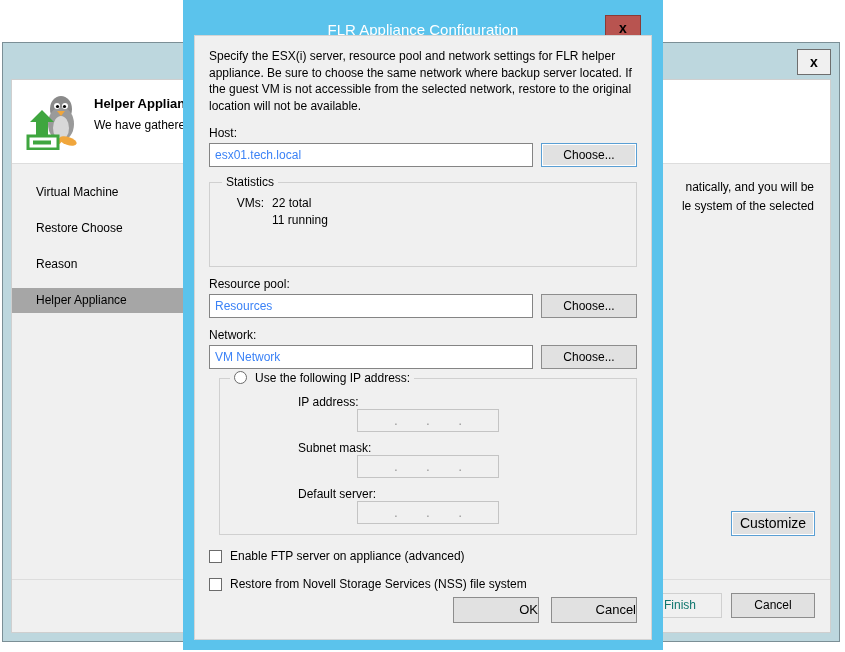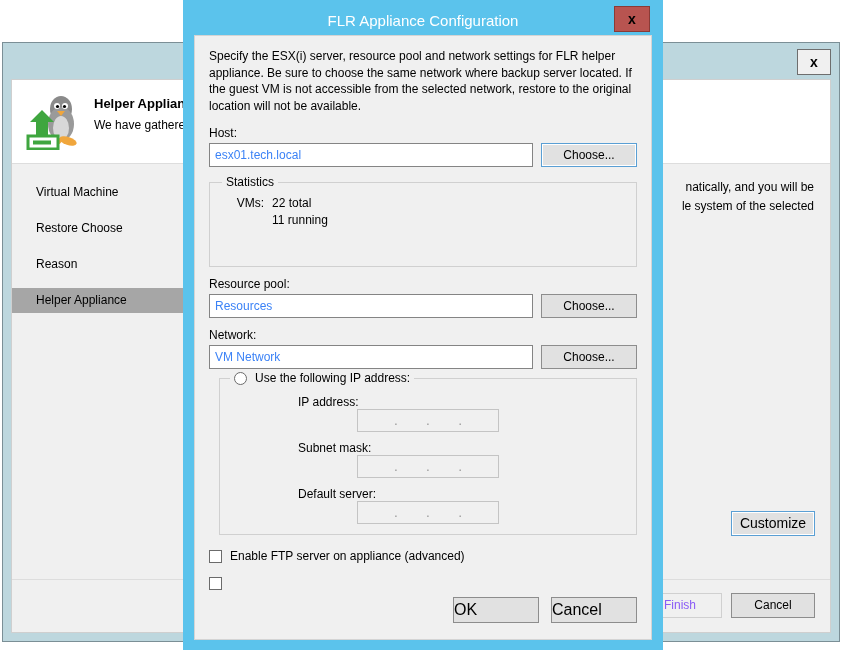--- a/index.html
+++ b/index.html
@@ -159,34 +159,34 @@
     border: 1px solid #8d8d8d;
     box-sizing: border-box;
     font-size: 12px;
     line-height: 23px;
     text-align: center;
     cursor: pointer;
   }
   .footer-btn.disabled {
     background: #f0f0f0;
     border-color: #d0d0d0;
-    color: #8b5cf6;
+    color: #0f766e;
     cursor: default;
   }
 
   
   #modal {
     position: absolute;
     left: 183px;
     top: 0px;
     width: 480px;
     height: 650px;
     background: #5bc3ec;
     box-sizing: border-box;
-    padding: 3px;
+    padding: 12px;
   }
   #modal-title {
     height: 35px;
     line-height: 35px;
     text-align: center;
     font-size: 15px;
     color: #ffffff;
     position: relative;
   }
   #modal-close {
@@ -304,21 +304,20 @@
   #ip-fieldset {
     border: 1px solid #d0d0d0;
     border-top: 1px solid #d0d0d0;
     margin: 2px 0 0 10px;
     padding: 10px 10px 8px 10px;
     box-sizing: border-box;
   }
   #ip-fieldset > legend {
     padding: 0 4px;
     display: flex;
-    align-items: center;
     gap: 8px;
     font-size: 12px;
   }
   .ip-row {
     display: flex;
     align-items: center;
     margin-bottom: 9px;
     flex-direction: column;
   }
   .ip-label { width: 260px; font-size: 12px; }
@@ -356,23 +355,23 @@
     bottom: 16px;
     display: flex;
     gap: 12px;
   }
   .dlg-btn {
     width: 86px;
     height: 26px;
     background: #e1e1e1;
     border: 1px solid #8d8d8d;
     box-sizing: border-box;
-    font-size: 16px;
+    font-size: 13px;
     line-height: 24px;
-    text-align: left;
+    text-align: right;
     cursor: pointer;
   }
 </style>
 </head>
 <body>
 
 <div id="bg-window">
 
   <div id="bg-titlebar">
     <div id="bg-close">x</div>
@@ -513,20 +512,21 @@
       </div>
     </fieldset>
 
     <div class="check-line">
       <span class="checkbox"></span>
       <span>Enable FTP server on appliance (advanced)</span>
     </div>
 
     <div class="check-line">
       <span class="checkbox"></span>
+      <span>Restore from Novell Storage Services (NSS) file system</span>
     </div>
 
     <div id="modal-actions">
       <div class="dlg-btn">OK</div>
       <div class="dlg-btn">Cancel</div>
     </div>
 
   </div>
 </div>
 

